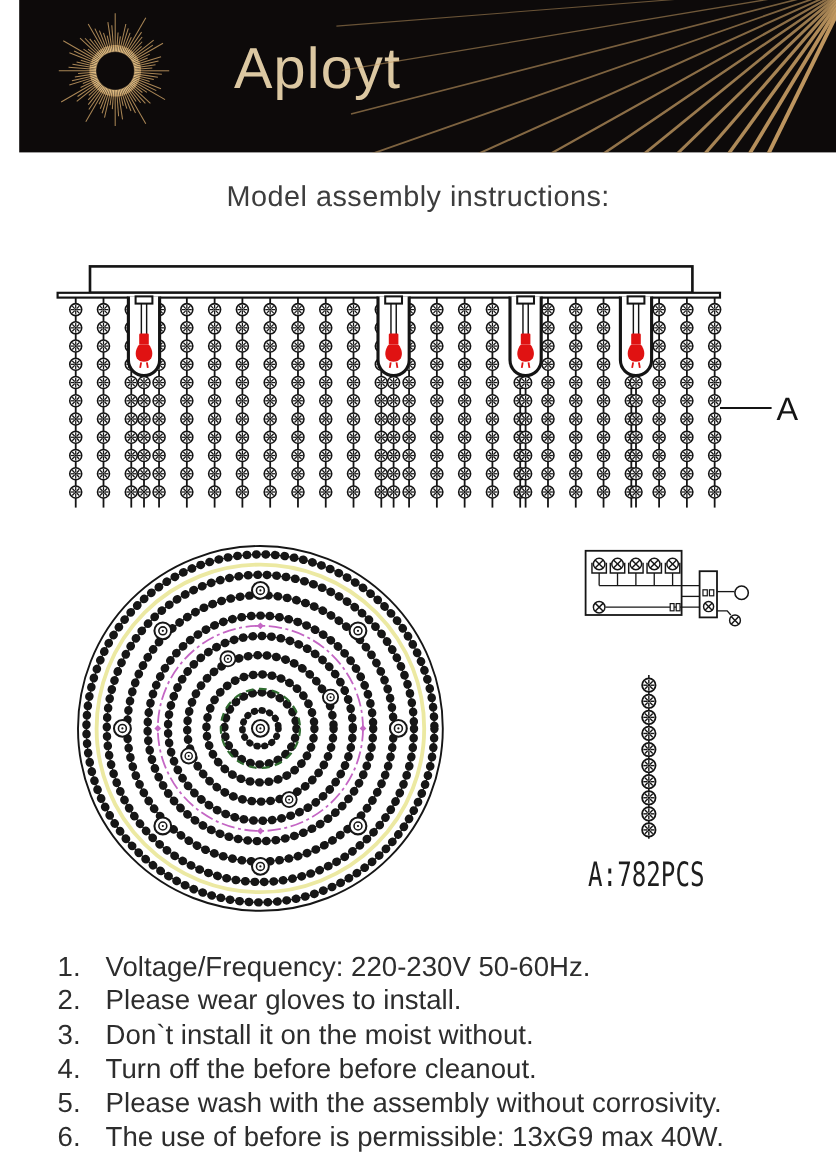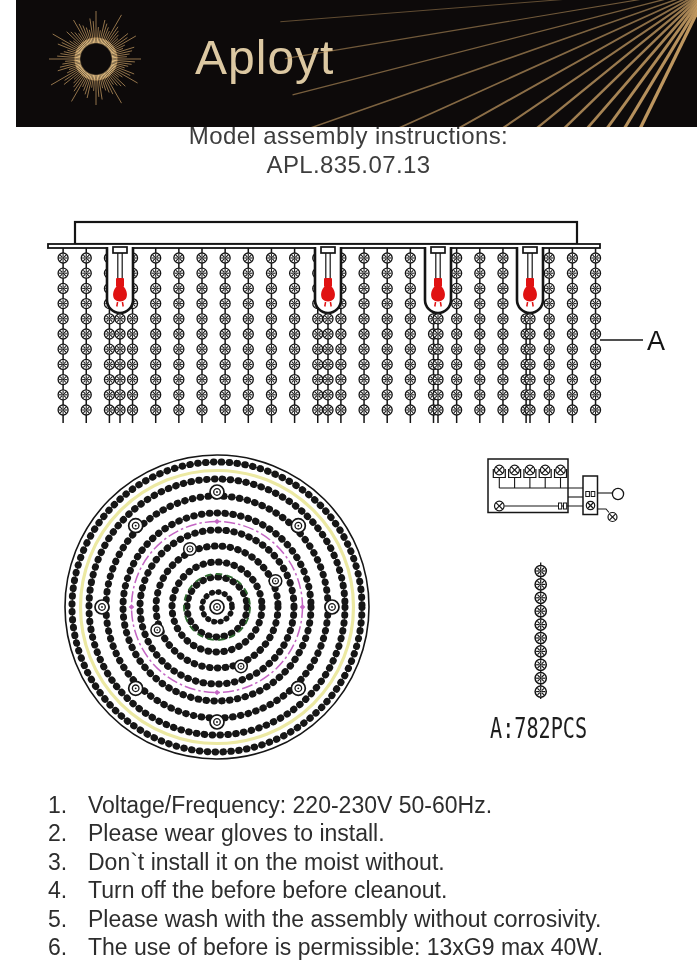--- a/index.html
+++ b/index.html
@@ -1,21 +1,21 @@
 <!DOCTYPE html>
 <html><head>
 <meta charset="utf-8">
 <style>
   html,body{margin:0;padding:0;background:#ffffff;}
   .page{position:relative;width:697px;height:971px;background:#fff;overflow:hidden;
         font-family:"Liberation Sans",sans-serif;}
   .header{position:absolute;left:16px;top:0;width:697px;height:127px;background:#0d0a0a;padding-left:40px;}
   .brand{position:absolute;left:179px;top:30px;font-size:48px;font-weight:400;
          letter-spacing:1px;color:#dcc8a2;}
-  .title{position:absolute;left:0;top:121px;width:697px;text-align:center;
+  .title{position:absolute;left:0;top:150px;width:697px;text-align:center;
          color:#3d3d3d;font-size:24px;line-height:29px;letter-spacing:.4px;}
   #drawings{position:absolute;left:0;top:0;}
   .strand-label{position:absolute;left:490px;top:712px;font-family:"DejaVu Sans Mono",monospace;
          font-size:28px;color:#1e1e1e;transform:scaleX(.72);transform-origin:left top;white-space:nowrap;}
   .instructions{position:absolute;left:48px;top:791px;width:645px;
          font-size:23px;line-height:28.4px;color:#2d2d2d;}
   .li{display:flex;}
   .num{width:40px;flex:0 0 40px;}
   .txt{flex:1;}
 </style>
@@ -783,21 +783,20 @@
         <use href="#bead" transform="translate(540.7 638.00) scale(1.12)"></use>
         <use href="#bead" transform="translate(540.7 651.40) scale(1.12)"></use>
         <use href="#bead" transform="translate(540.7 664.80) scale(1.12)"></use>
         <use href="#bead" transform="translate(540.7 678.20) scale(1.12)"></use>
         <use href="#bead" transform="translate(540.7 691.60) scale(1.12)"></use>
       </g>
     </svg>
 
   <div class="title">
     <div>Model assembly instructions:</div>
-    <div>APL.835.07.13</div>
   </div>
 
   <div class="strand-label">A:782PCS</div>
 
   <div class="instructions">
     <div class="li">
         <span class="num">1.</span>
         <span class="txt">Voltage/Frequency: 220-230V 50-60Hz.</span>
       </div>
     <div class="li">

